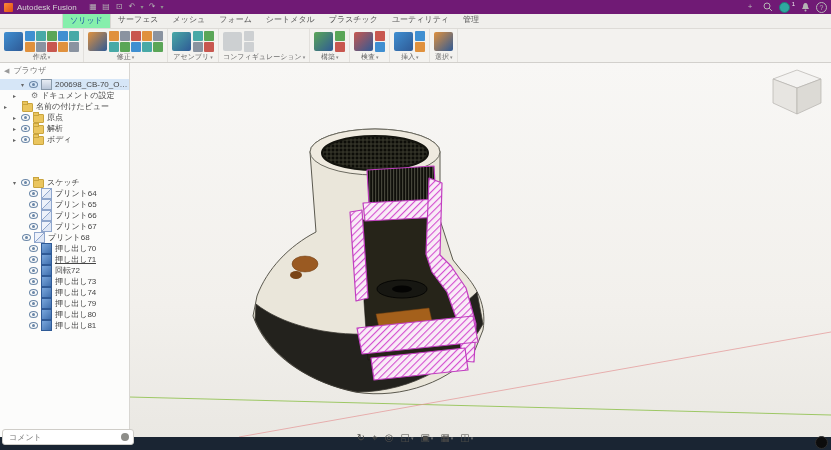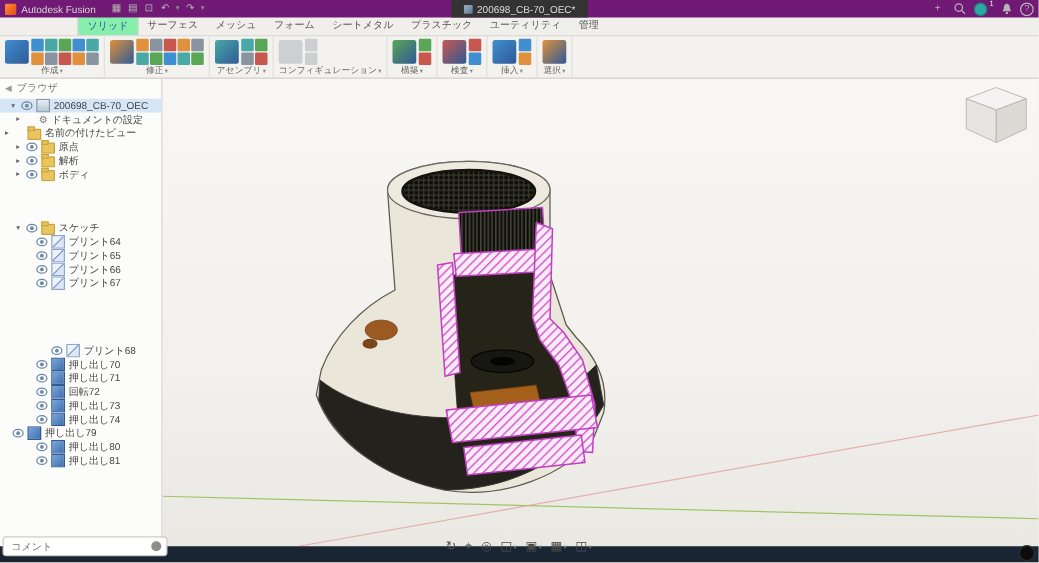--- a/index.html
+++ b/index.html
@@ -89,24 +89,20 @@
   <div class="app-name">Autodesk Fusion</div>
   <div id="tb-left" style="display:flex;align-items:center">
       <span class="tb-icon">▦</span>
       <span class="tb-icon">▤</span>
       <span class="tb-icon">⊡</span>
       <span class="tb-icon">↶</span>
       <span class="tb-icon small">▾</span>
       <span class="tb-icon">↷</span>
       <span class="tb-icon small">▾</span>
     </div>
-  <div class="tb-center">
-    <span class="doc-cube"></span>
-    <span>200698_CB-70_OEC*</span>
-  </div>
   <div class="tb-right">
     <span class="tb-icon">+</span>
     <svg width="10" height="10">
       <circle cx="4" cy="4" r="3" fill="none" stroke="#b5b5b5" stroke-width="1"></circle>
       <line x1="6.2" y1="6.2" x2="9" y2="9" stroke="#b5b5b5" stroke-width="1"></line>
     </svg>
     <span class="avatar"></span>
     <span class="badge">1</span>
     <svg width="9" height="10">
       <path d="M4.5 1 C2.6 1 2.1 3 2 5 L1 7 L8 7 L7 5 C6.9 3 6.4 1 4.5 1 Z" fill="#b5b5b5"></path>
@@ -227,21 +223,21 @@
       </div>
     </div>
 </div>
 
 <div class="browser-panel">
   <div class="panel-head">
     <span class="collapse">◀</span>
     <span>ブラウザ</span>
   </div>
   <div class="tree" id="tree">
-      <div class="row sel" style="padding-left: 7px; align-items: center;">
+      <div class="row sel" style="padding-left: 19px; align-items: center;">
         <span class="arrow">▾</span>
         <span class="eye"></span>
         <span class="ic document"></span>
         <span class="row-label">200698_CB-70_OEC</span>
       </div>
       <div class="row" style="padding-left: 11px;">
         <span class="arrow">▸</span>
         <span class="eye-slot"></span>
         <span class="ic gear">⚙</span>
         <span class="row-label">ドキュメントの設定</span>
@@ -293,33 +289,33 @@
         <span class="eye"></span>
         <span class="ic sketch"></span>
         <span class="row-label">プリント66</span>
       </div>
       <div class="row" style="padding-left: 19px;">
         <span class="arrow"></span>
         <span class="eye"></span>
         <span class="ic sketch"></span>
         <span class="row-label">プリント67</span>
       </div>
-      <div class="row" style="padding-left: 31px; margin-top: 43px;">
+      <div class="row" style="padding-left: 12px;">
         <span class="arrow"></span>
         <span class="eye"></span>
         <span class="ic sketch"></span>
         <span class="row-label">プリント68</span>
       </div>
       <div class="row" style="padding-left: 19px;">
         <span class="arrow"></span>
         <span class="eye"></span>
         <span class="ic feature"></span>
         <span class="row-label">押し出し70</span>
       </div>
-      <div class="row" style="padding-left: 19px;">
+      <div class="row" style="padding-left: 19px; text-decoration: underline;">
         <span class="arrow"></span>
         <span class="eye"></span>
         <span class="ic feature"></span>
         <span class="row-label">押し出し71</span>
       </div>
       <div class="row" style="padding-left: 19px;">
         <span class="arrow"></span>
         <span class="eye"></span>
         <span class="ic feature"></span>
         <span class="row-label">回転72</span>
@@ -329,21 +325,21 @@
         <span class="eye"></span>
         <span class="ic feature"></span>
         <span class="row-label">押し出し73</span>
       </div>
       <div class="row" style="padding-left: 19px;">
         <span class="arrow"></span>
         <span class="eye"></span>
         <span class="ic feature"></span>
         <span class="row-label">押し出し74</span>
       </div>
-      <div class="row" style="">
+      <div class="row" style="padding-left: 19px;">
         <span class="arrow"></span>
         <span class="eye"></span>
         <span class="ic feature"></span>
         <span class="row-label">押し出し79</span>
       </div>
       <div class="row" style="padding-left: 19px;">
         <span class="arrow"></span>
         <span class="eye"></span>
         <span class="ic feature"></span>
         <span class="row-label">押し出し80</span>

